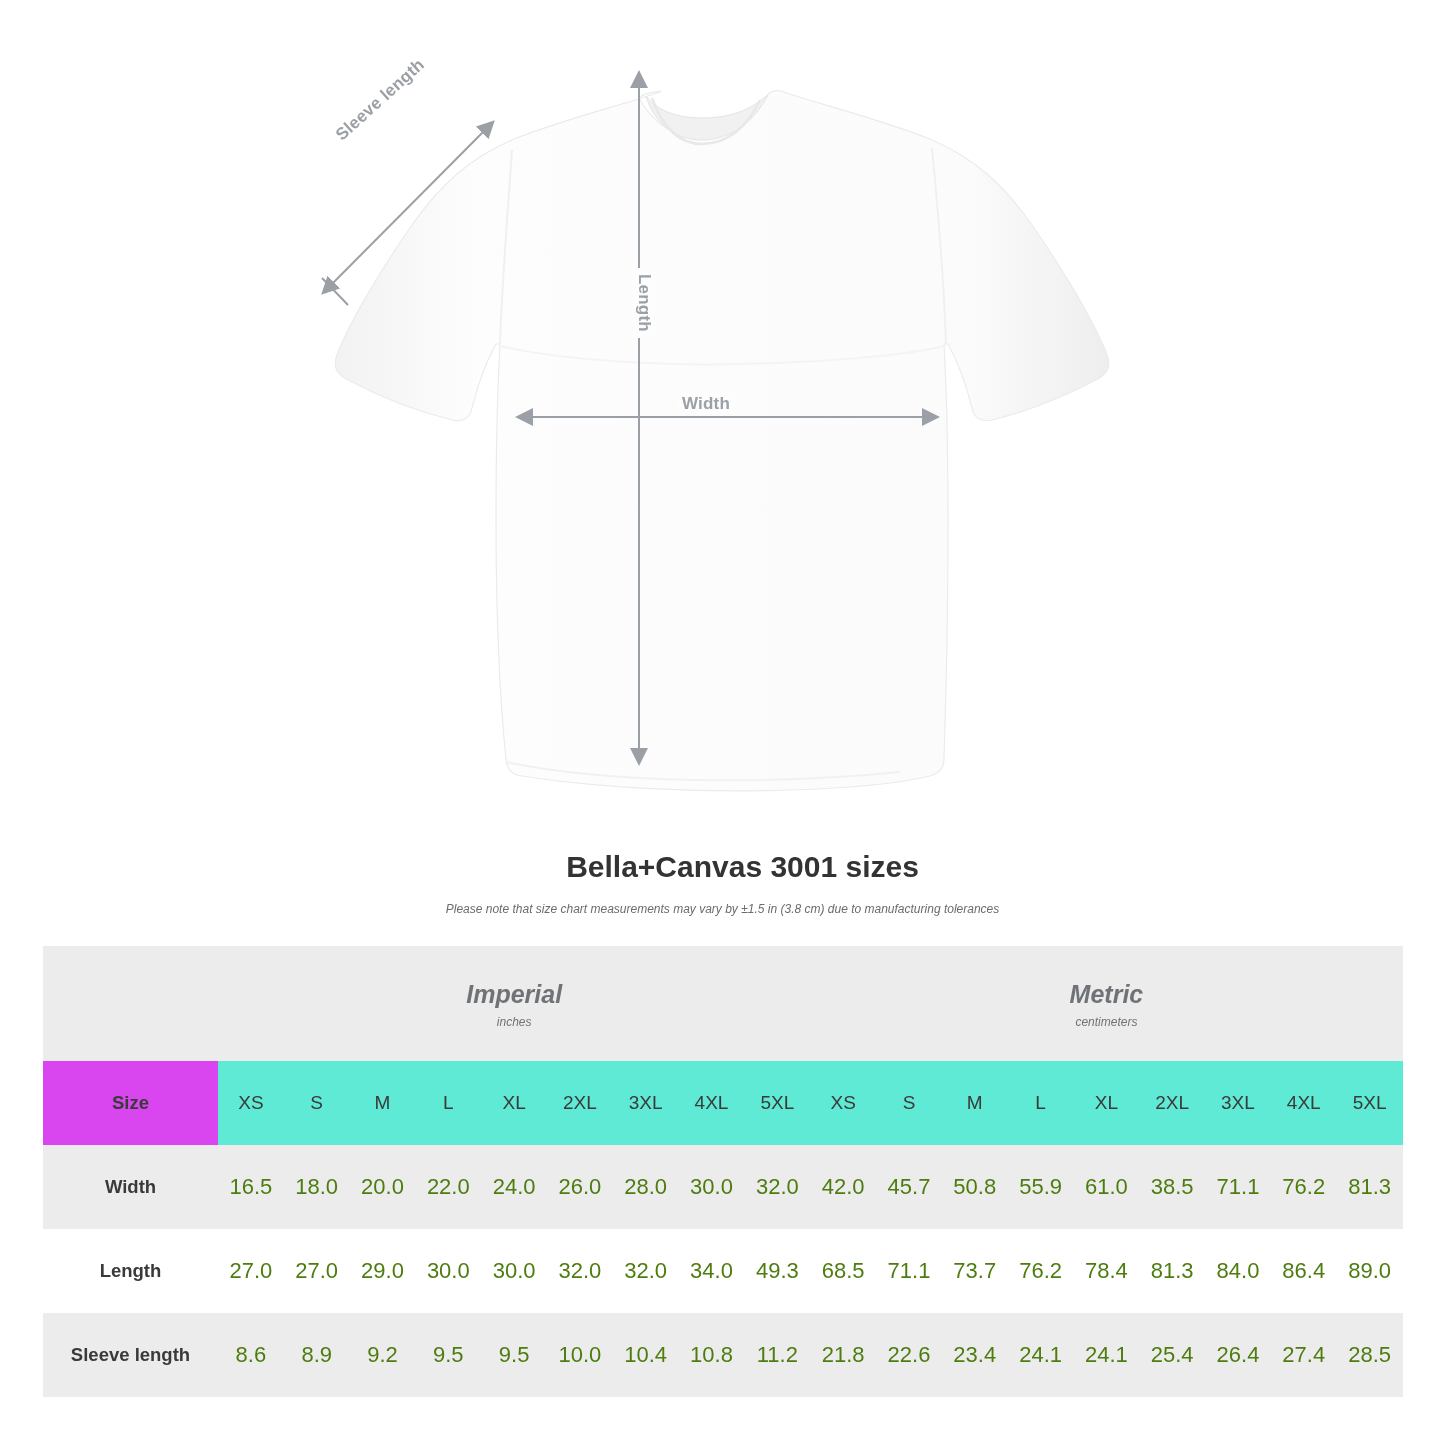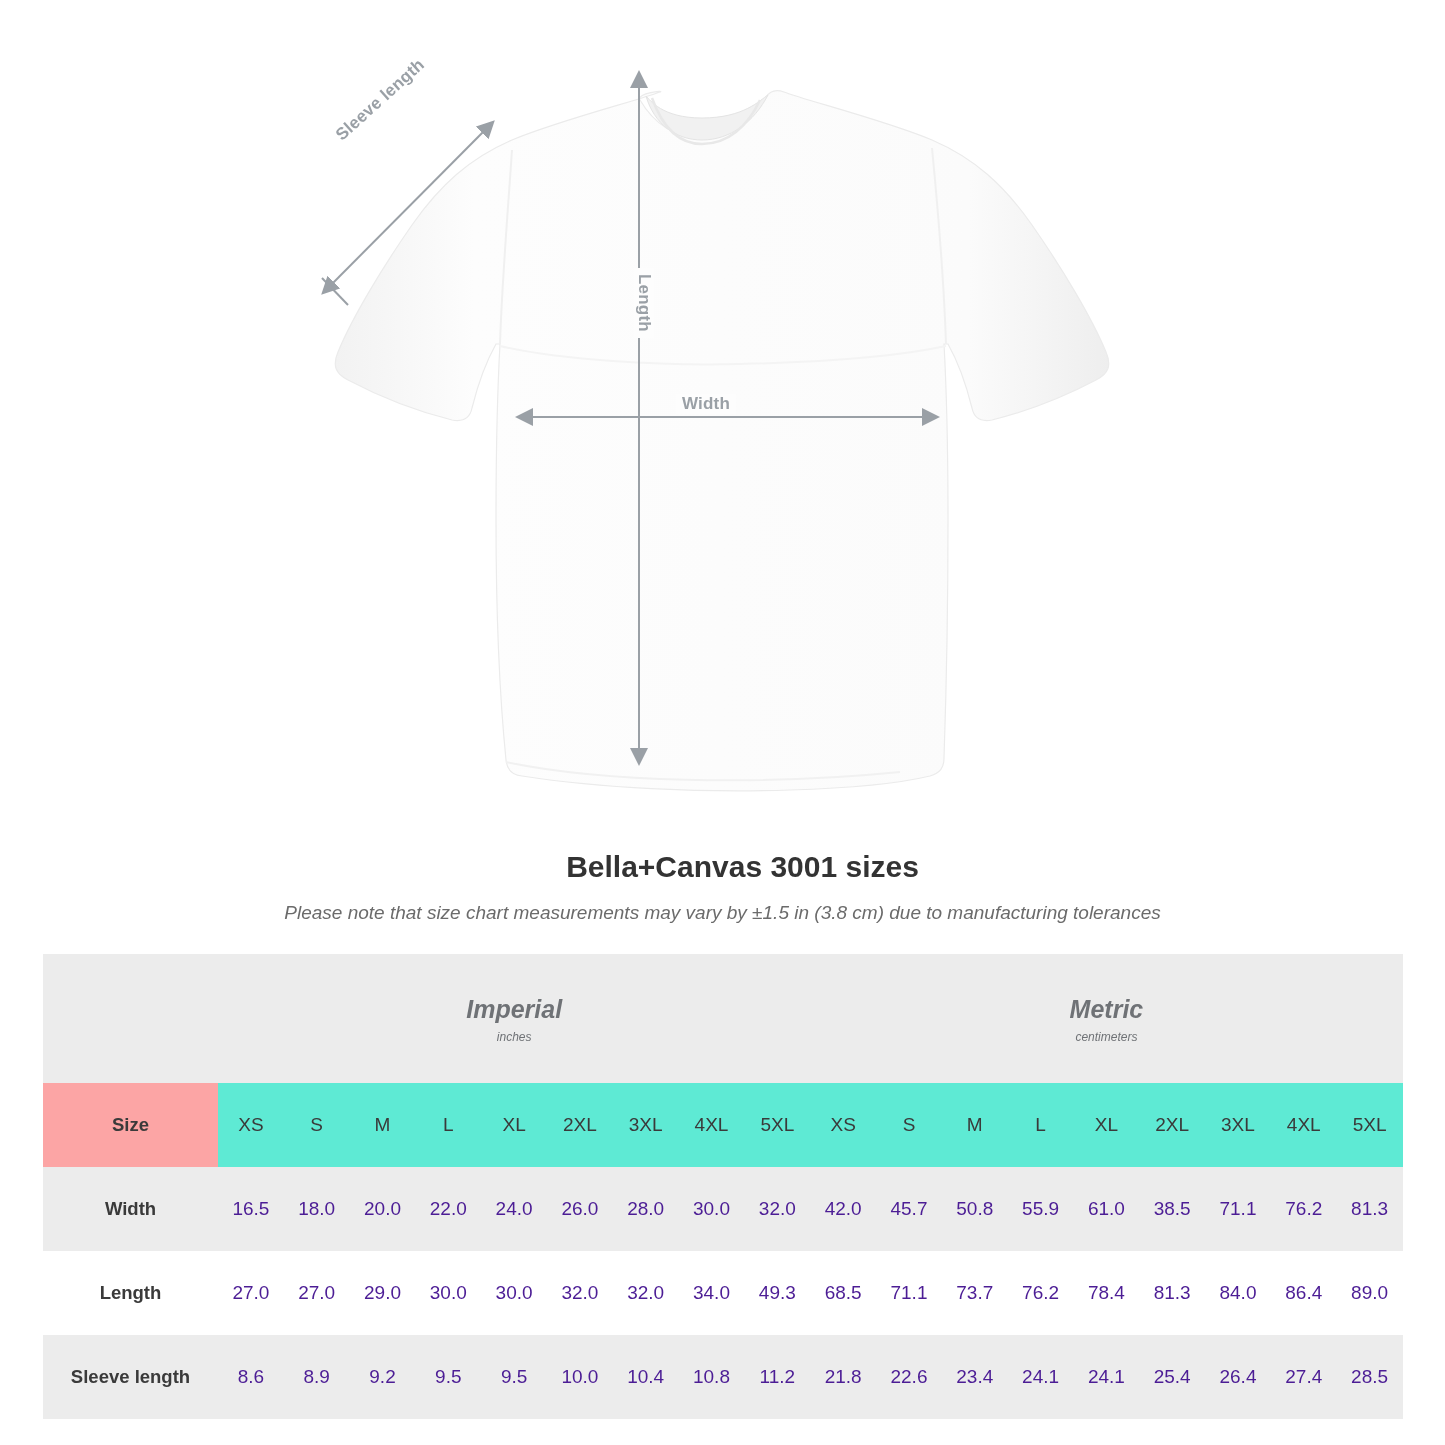--- a/index.html
+++ b/index.html
@@ -63,21 +63,21 @@
   .chart-title {
     text-align: center;
     font-size: 30px;
     font-weight: bold;
     color: #333333;
     margin-top: 30px;
     padding-left: 40px;
   }
   .chart-note {
     text-align: center;
-    font-size: 19px;
+    font-size: 12px;
     font-style: italic;
     color: #6b6b6b;
     margin-top: 18px;
   }
 
   
   .table-wrap {
     margin: 30px 43px 0 43px;
     width: 1359px;
   }
@@ -85,21 +85,21 @@
     border-collapse: collapse;
     width: 100%;
     table-layout: fixed;
   }
   table.size-table td, table.size-table th {
     text-align: center;
     vertical-align: middle;
   }
   .unit-head td {
     background: #ececec;
-    height: 129px;
+    height: 115px;
     padding: 0;
   }
   .unit-system {
     font-size: 25px;
     font-style: italic;
     font-weight: bold;
     color: #6f7276;
     line-height: 1.2;
   }
   .unit-sub {
@@ -115,30 +115,30 @@
     color: #3a3a3a;
     background: #5eead4;
   }
   .hdr-row td.rowhead, .data-row td.rowhead {
     font-size: 18.5px;
     font-weight: bold;
     color: #3a3a3a;
   }
   .data-row td {
     height: 82px;
-    font-size: 19px;
-    color: #4c1d95;
+    font-size: 22px;
+    color: #4d7c0f;
   }
   .data-row.shaded td {
     background: #ececec;
   }
   .data-row.plain td {
     background: #ffffff;
   }
-  .hdr-row td.rowhead { background: #fca5a5; }
+  .hdr-row td.rowhead { background: #d946ef; }
   .col-label { width: 175px; }
   .col-val { width: 65.8px; }
 </style>
 </head>
 <body>
 
 <div class="page">
 
   <div class="illustration">
     <svg class="shirt-svg" width="1445" height="820" viewBox="0 0 1445 820">

